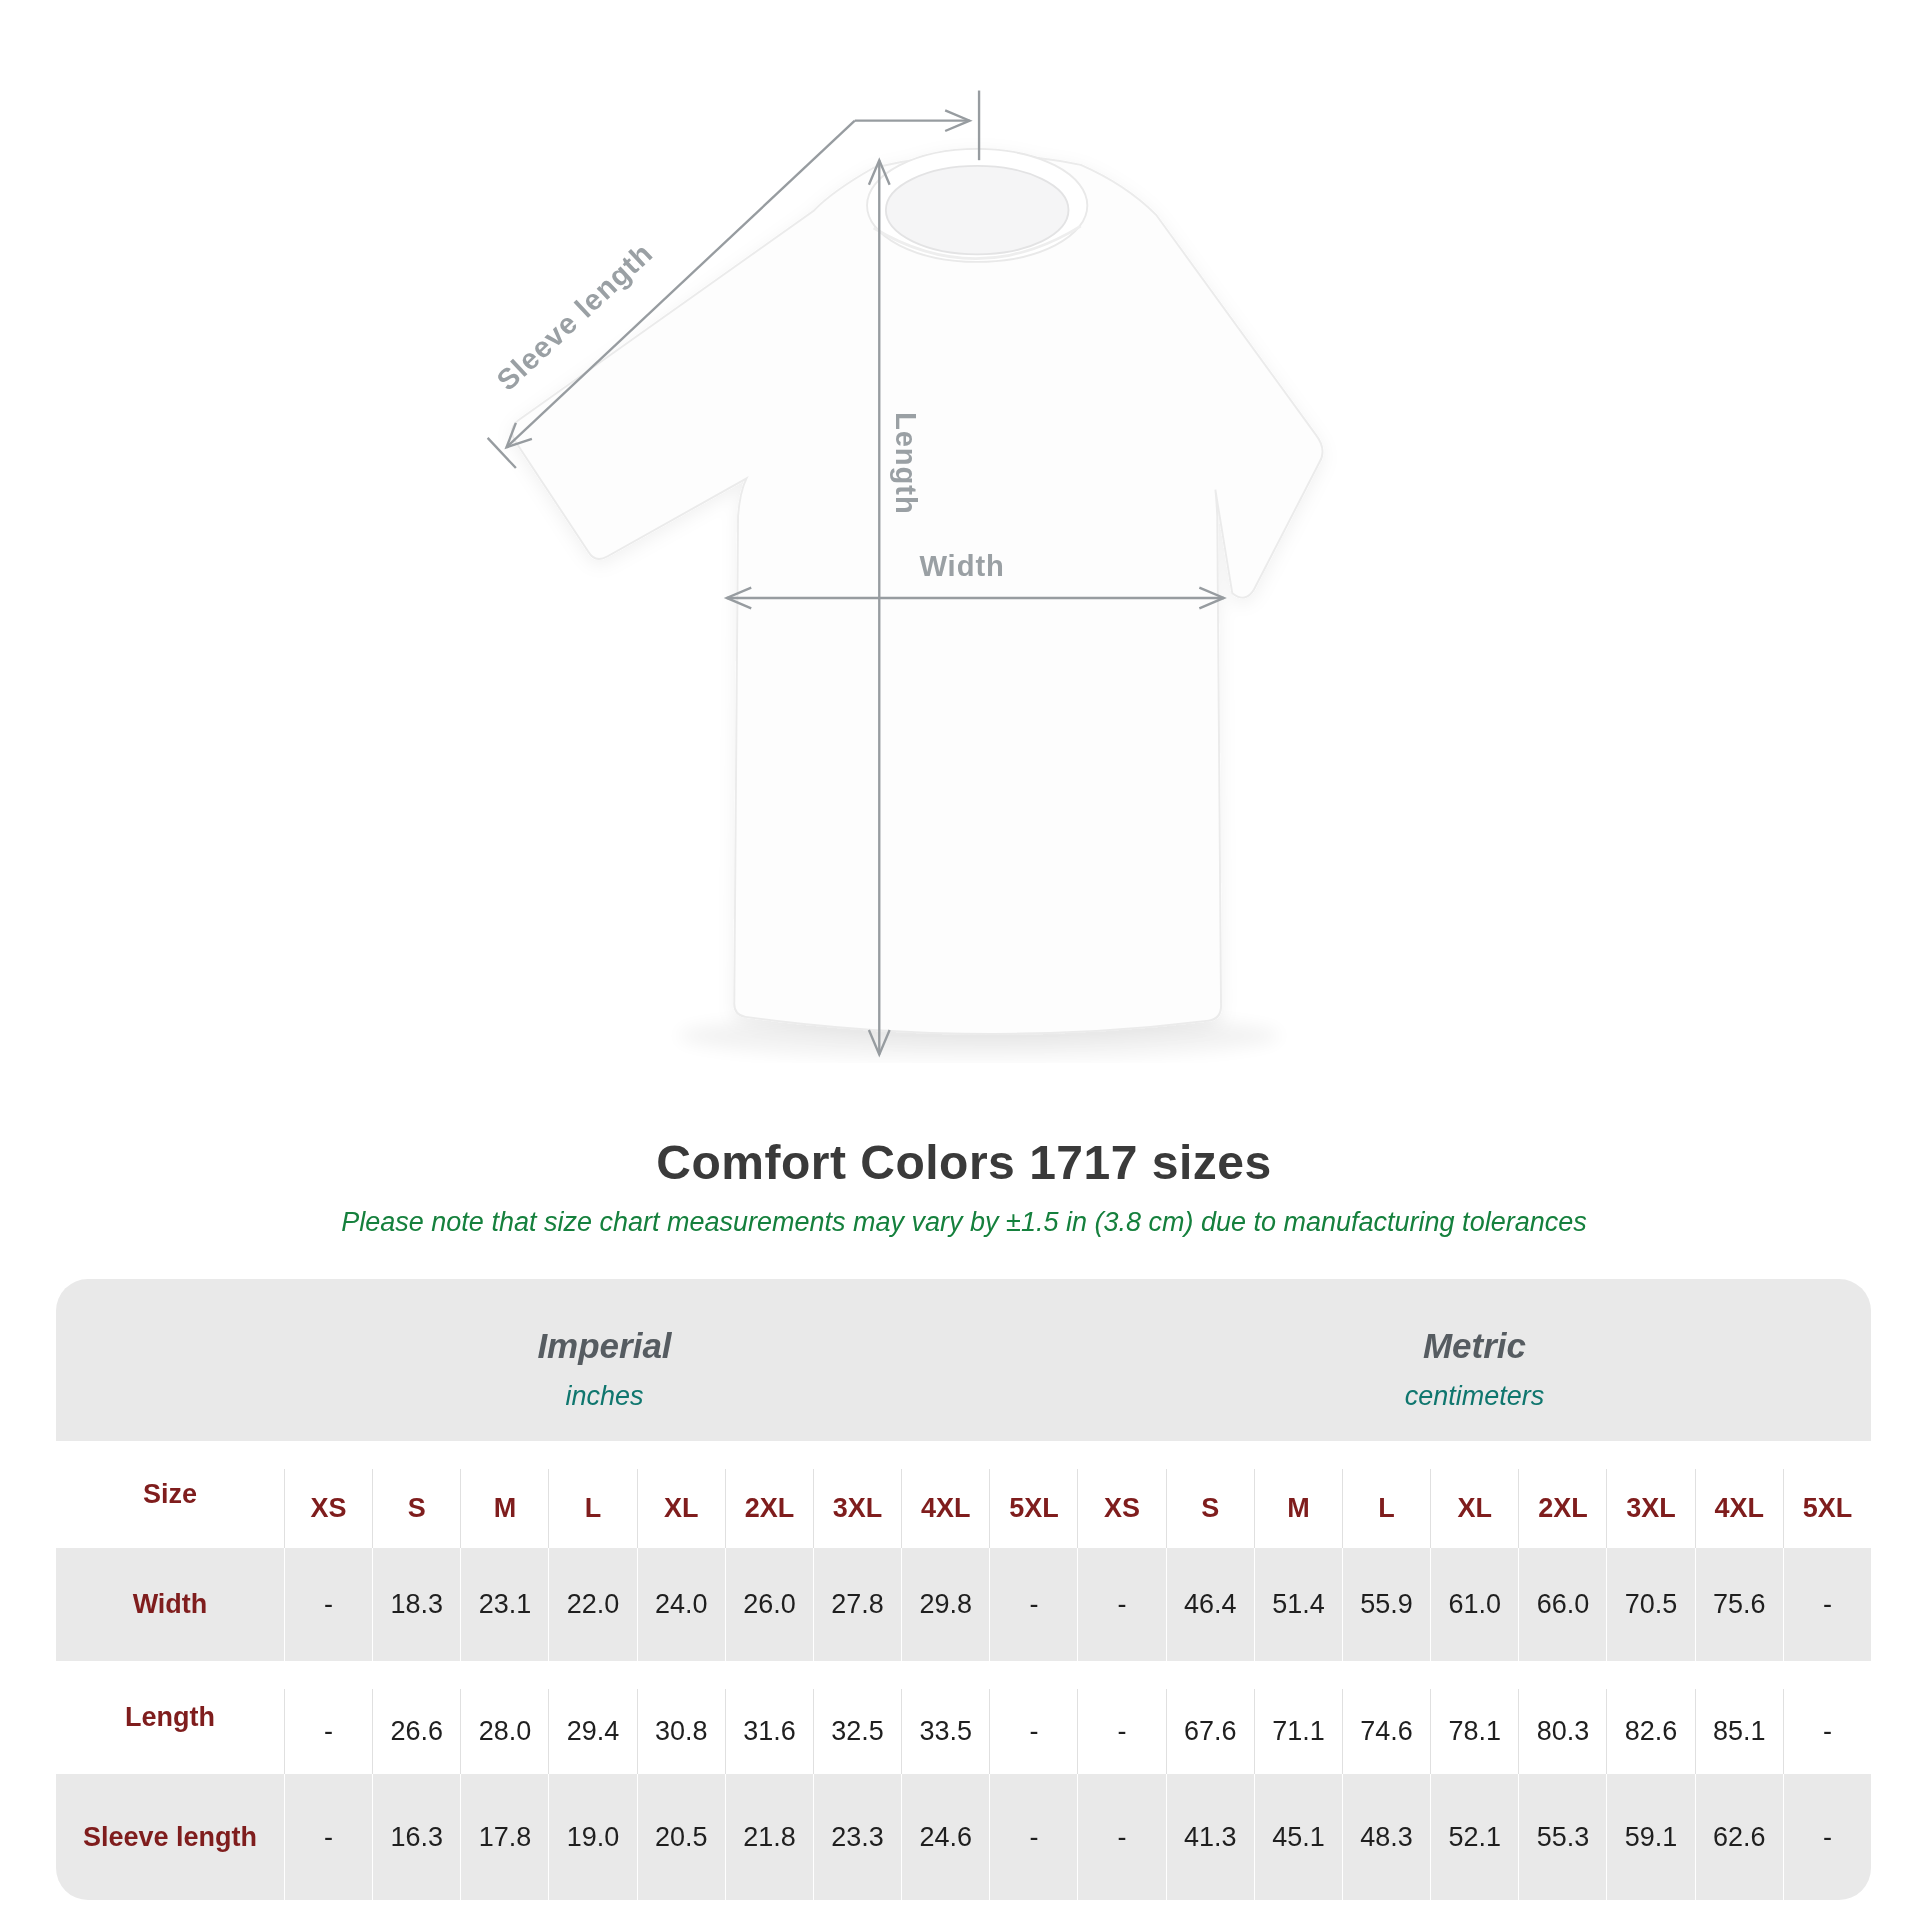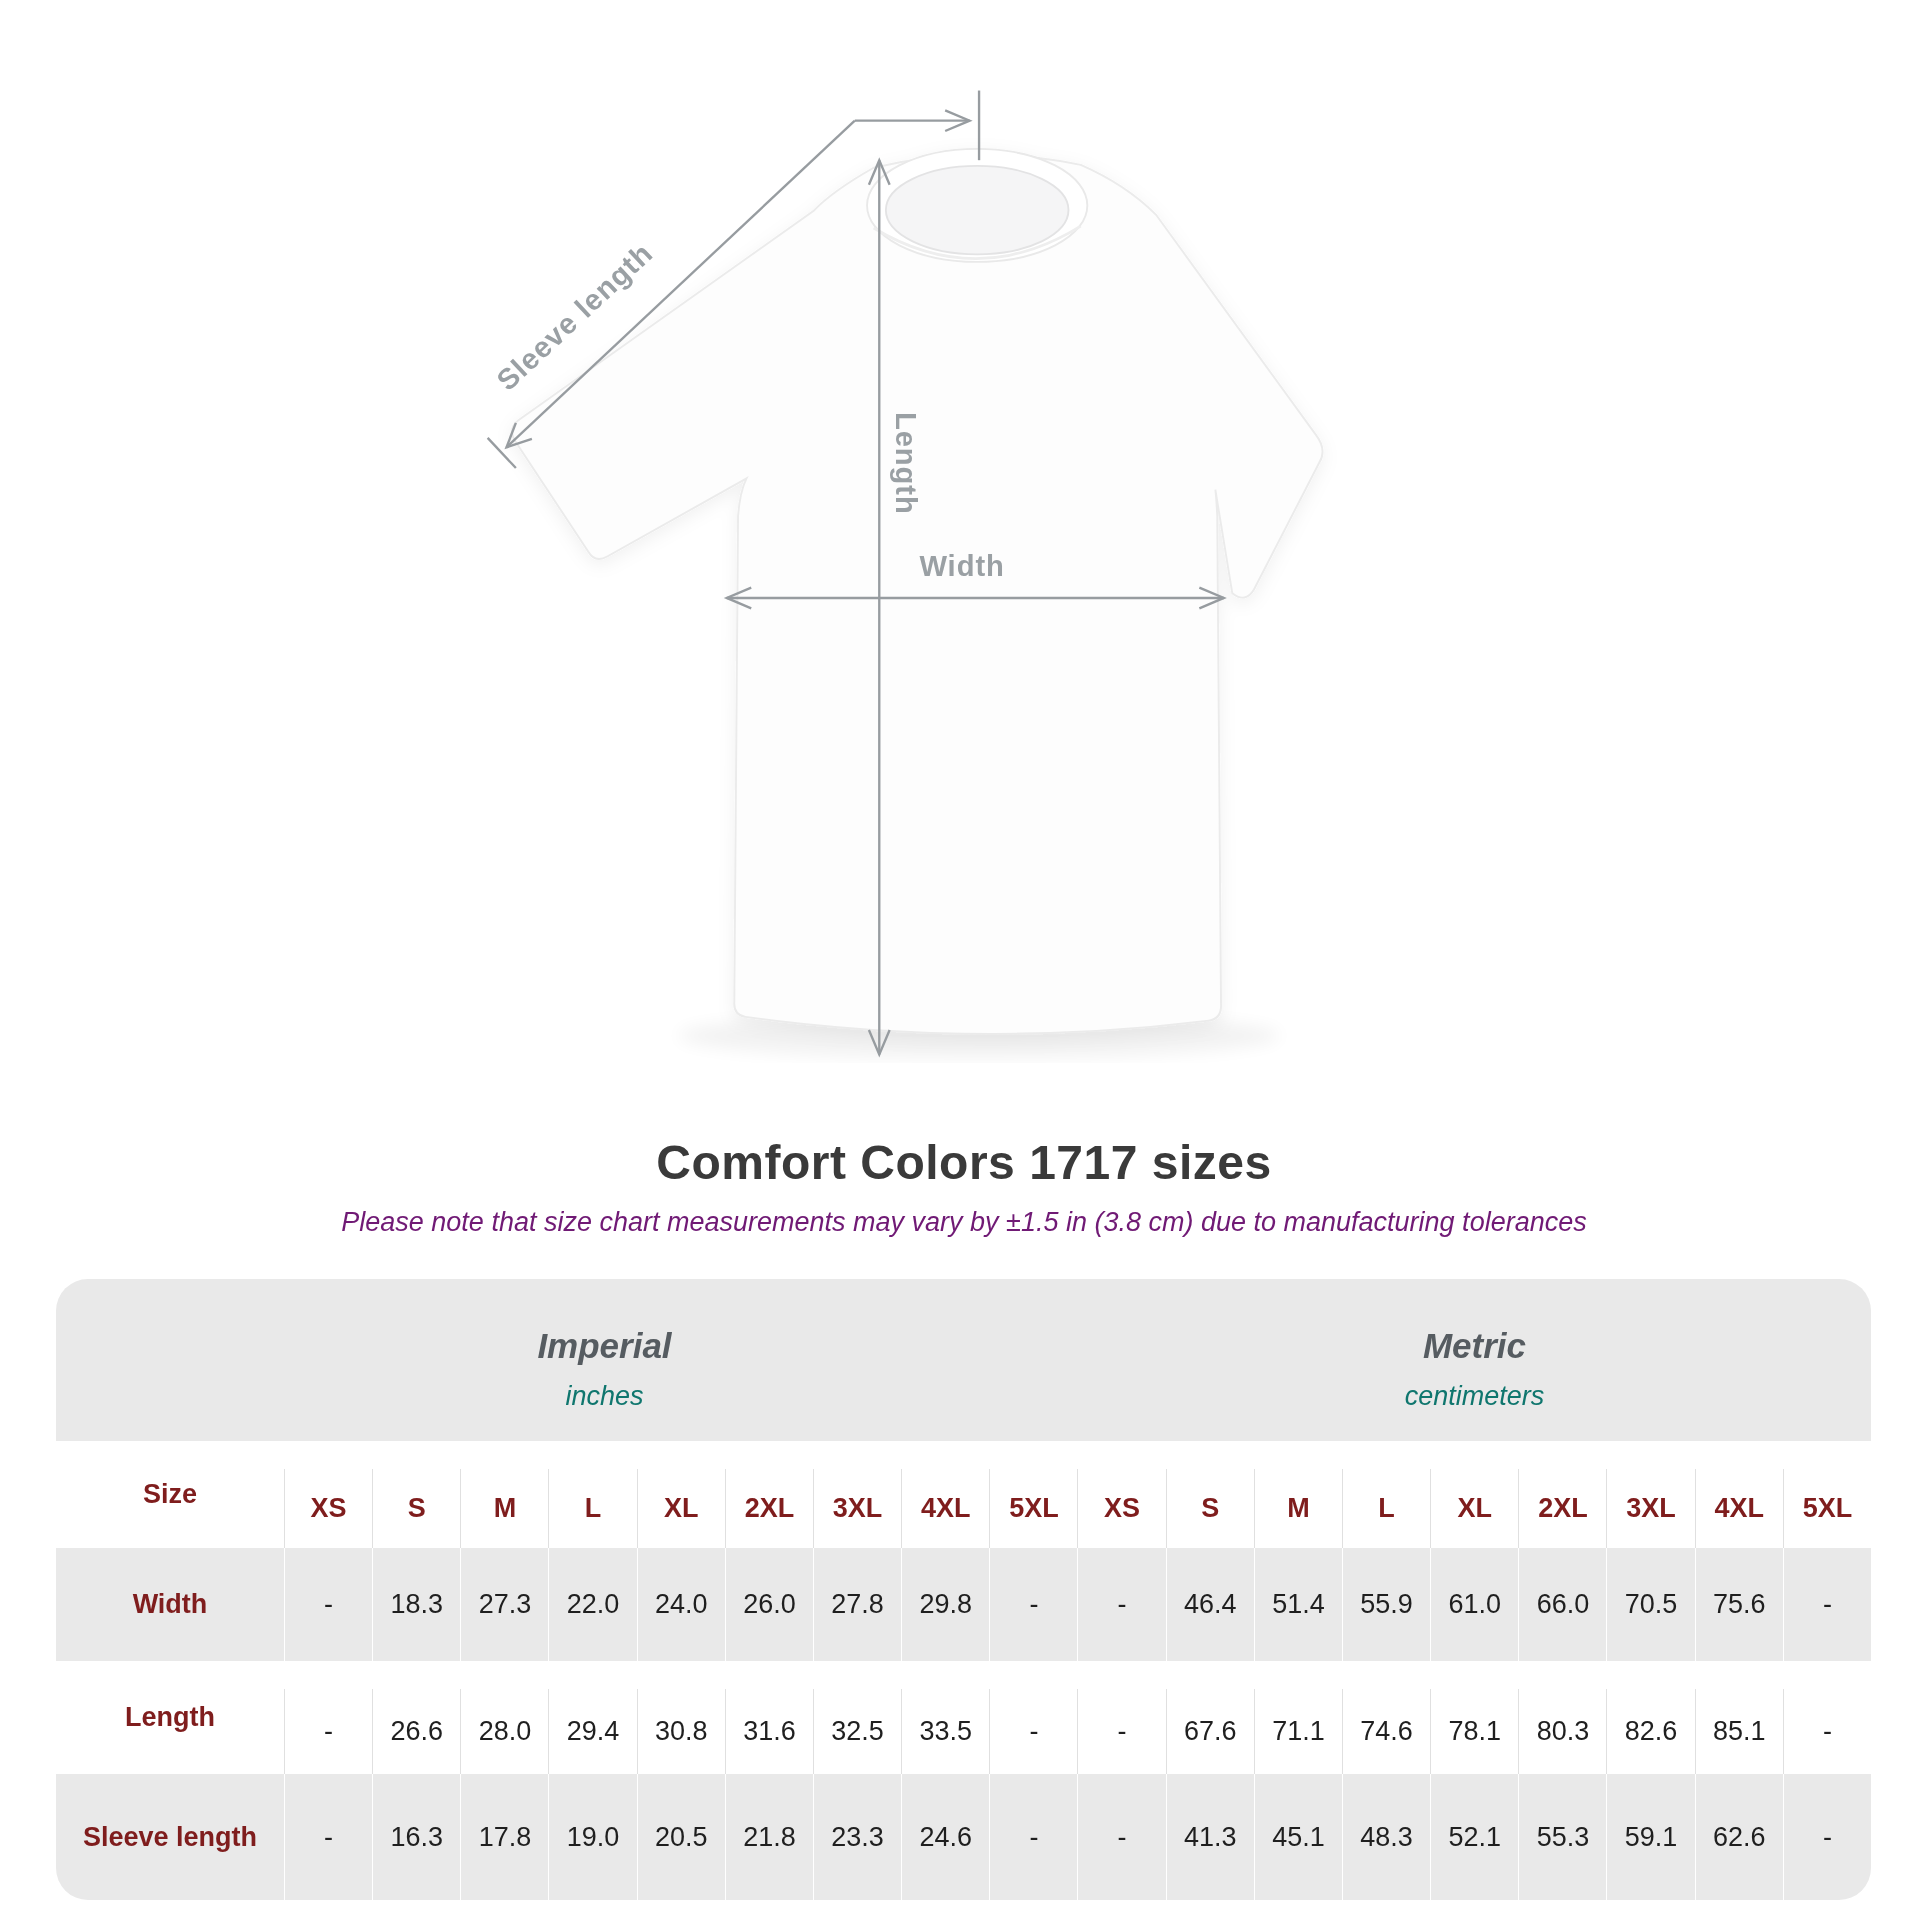--- a/index.html
+++ b/index.html
@@ -5,21 +5,21 @@
   html,body{margin:0;padding:0;background:#ffffff;}
   .page{position:relative;width:1928px;height:1928px;background:#ffffff;overflow:hidden;
         font-family:"Liberation Sans","DejaVu Sans",sans-serif;}
 
   
   .diagram-svg{position:absolute;left:0;top:0;}
 
   
   .heading{position:absolute;top:1135px;left:0;width:1928px;text-align:center;}
   .heading h1{margin:0;font-size:48px;font-weight:bold;color:#3a3a3a;letter-spacing:0.5px;}
-  .heading p{margin:17px 0 0;font-size:27px;font-style:italic;color:#701a75;}
+  .heading p{margin:17px 0 0;font-size:27px;font-style:italic;color:#15803d;}
 
   
   .size-table{position:absolute;left:56px;top:1279px;width:1815px;height:621px;
               background:#e9e9e9;border-radius:32px;overflow:hidden;}
   .units-band{height:162px;display:flex;}
   .unit-group{display:flex;flex-direction:column;align-items:center;justify-content:center;
               gap:15px;padding-top:18px;box-sizing:border-box;}
   .unit-group.imperial{width:1022px;padding-left:75px;}
   .unit-group.metric{flex:1;}
   .unit-name{font-size:35px;font-weight:bold;font-style:italic;color:#565c61;}
@@ -146,21 +146,21 @@
         <div class="cell size-cell">4XL</div>
         <div class="cell size-cell">5XL</div>
       </div>
 
     <div id="table-rows">
 
     <div class="trow data-row gray">
           <div class="cell label-cell">Width</div>
           <div class="cell value-cell">-</div>
           <div class="cell value-cell">18.3</div>
-          <div class="cell value-cell">27.3</div>
+          <div class="cell value-cell">23.1</div>
           <div class="cell value-cell">22.0</div>
           <div class="cell value-cell">24.0</div>
           <div class="cell value-cell">26.0</div>
           <div class="cell value-cell">27.8</div>
           <div class="cell value-cell">29.8</div>
           <div class="cell value-cell">-</div>
           <div class="cell value-cell">-</div>
           <div class="cell value-cell">46.4</div>
           <div class="cell value-cell">51.4</div>
           <div class="cell value-cell">55.9</div>

